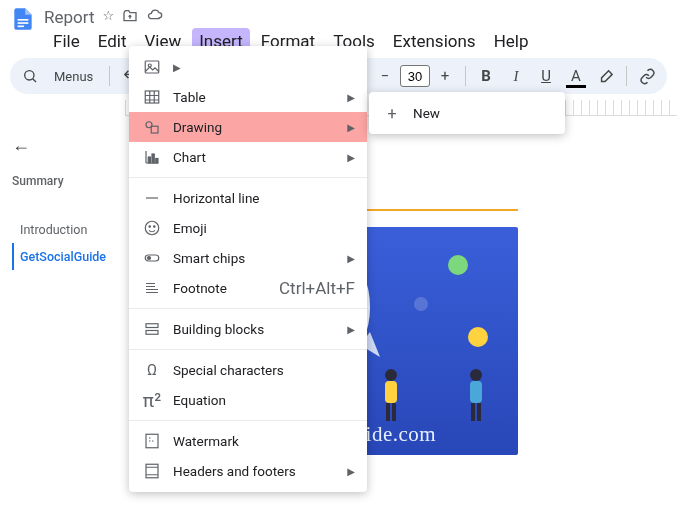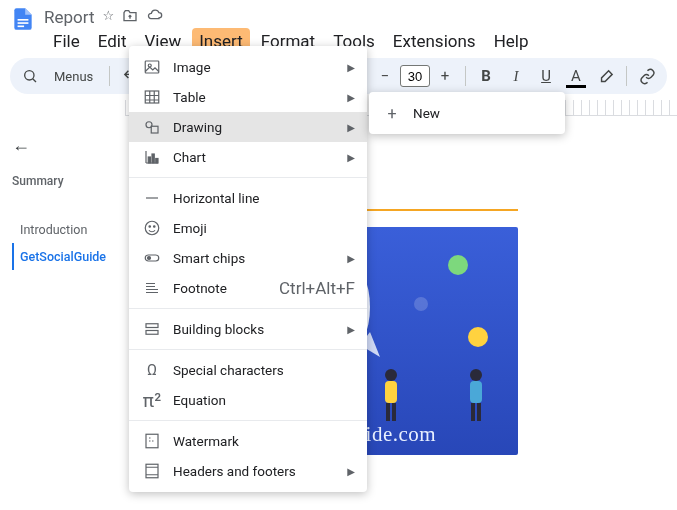--- a/index.html
+++ b/index.html
@@ -7,21 +7,21 @@
   
   .header { display: flex; align-items: center; padding: 4px 10px 0; height: 30px; }
   .logo { width: 26px; height: 22px; margin-right: 8px; }
   .logo svg { width: 26px; height: 26px; }
   .title { font-size: 17px; color: #5f6368; margin-right: 8px; }
   .title-icons { display: flex; gap: 8px; color: #5f6368; }
   .title-icons span { cursor: pointer; }
   
   .menubar { display: flex; padding: 0 46px; height: 22px; align-items: center; gap: 4px; }
   .menubar-item { padding: 3px 7px; font-size: 17px; color: #202124; border-radius: 4px; cursor: pointer; }
-  .menubar-item.active { background: #fdba74; }
+  .menubar-item.active { background: #c4b5fd; }
   
   .toolbar { display: flex; align-items: center; margin: 6px 10px; padding: 3px 6px; border-radius: 20px; background: #edf2fa; height: 36px; gap: 2px; }
   .tb { width: 28px; height: 28px; display: flex; align-items: center; justify-content: center; color: #444746; cursor: pointer; border-radius: 4px; font-size: 15px; }
   .tb svg { width: 17px; height: 17px; }
   .menus-btn { display: flex; align-items: center; gap: 16px; padding: 0 10px 0 6px; height: 28px; color: #444746; }
   .font-box { display: flex; align-items: center; padding: 0 6px; height: 26px; color: #444746; min-width: 80px; justify-content: space-between; }
   .size-box { display: flex; align-items: center; gap: 1px; }
   .size-input { width: 30px; height: 22px; border: 1px solid #747775; border-radius: 3px; text-align: center; font-size: 13px; background: #fff; }
   .sep { width: 1px; height: 20px; background: #c4c7c5; margin: 0 4px; }
   .bold { font-weight: 700; }
@@ -50,21 +50,21 @@
   .rocket { position:absolute; left:50%; top:30px; transform:translateX(-50%); }
   .people { position:absolute; bottom:30px; left:0; right:0; display:flex; justify-content:space-around; }
   .person { width:30px; height:60px; }
   .watermark { position:absolute; bottom:8px; left:0; right:0; text-align:center; font-family: serif; font-size:21px; color:#e8f0ff; letter-spacing:0.5px; }
   .bubble { position:absolute; width:20px; height:20px; border-radius:50%; background:rgba(255,255,255,0.18); }
   
   
   .menu { position: absolute; background: #fff; border-radius: 4px; box-shadow: 0 2px 10px rgba(0,0,0,.25); padding: 6px 0; z-index: 100; }
   .insert-menu { left: 129px; top: 46px; width: 238px; }
   .mi { display: flex; align-items: center; height: 30px; padding: 0 12px 0 14px; font-size: 13.5px; color: #202124; cursor: pointer; gap: 12px; }
-  .mi.highlight { background: #e5e5e5; }
+  .mi.highlight { background: #fca5a5; }
   .mi .ico { width: 18px; height: 18px; display:flex; align-items:center; justify-content:center; color:#5f6368; }
   .mi .ico svg { width:18px; height:18px; stroke:#5f6368; }
   .mi .lbl { flex: 1; }
   .mi .hint { font-size: 17px; color: #5f6368; }
   .mi .arrow { color: #5f6368; font-size: 10px; }
   .msep { height: 1px; background: #e8eaed; margin: 5px 0; }
   
   .sub-menu { left: 369px; top: 92px; width: 196px; }
 </style>
 </head>
@@ -212,21 +212,20 @@
 
 <div class="menu insert-menu" id="insert-menu">
     <div class="mi">
       <span class="ico">
         <svg viewBox="0 0 24 24" fill="none" stroke="#5f6368" stroke-width="1.6">
           <rect x="3" y="4" width="18" height="16" rx="1"></rect>
           <circle cx="9" cy="10" r="2"></circle>
           <path d="M3 18l6-6 4 4 3-3 5 5"></path>
         </svg>
       </span>
-      <span class="lbl">Image</span>
       <span class="arrow">▶</span>
     </div>
     <div class="mi">
       <span class="ico">
         <svg viewBox="0 0 24 24" fill="none" stroke="#5f6368" stroke-width="1.6">
           <rect x="3" y="4" width="18" height="16"></rect>
           <path d="M3 10h18M3 16h18M9 4v16M15 4v16"></path>
         </svg>
       </span>
       <span class="lbl">Table</span>

